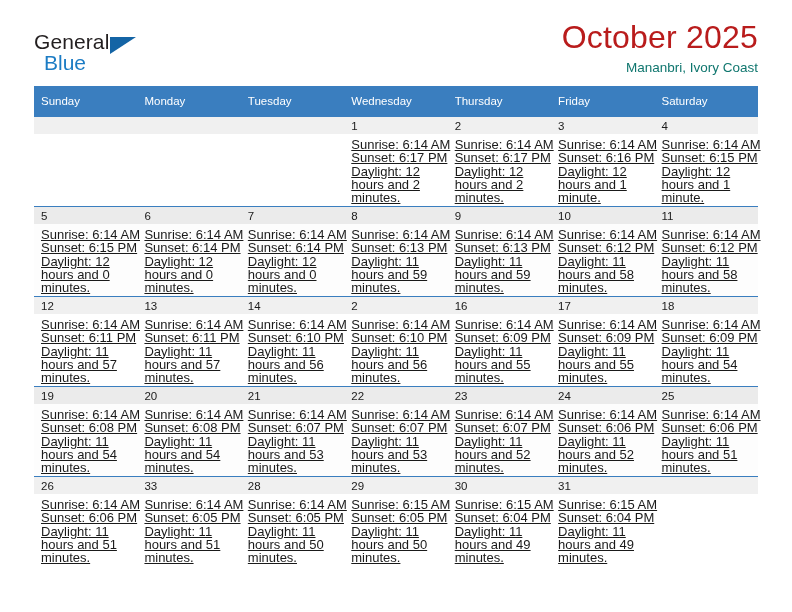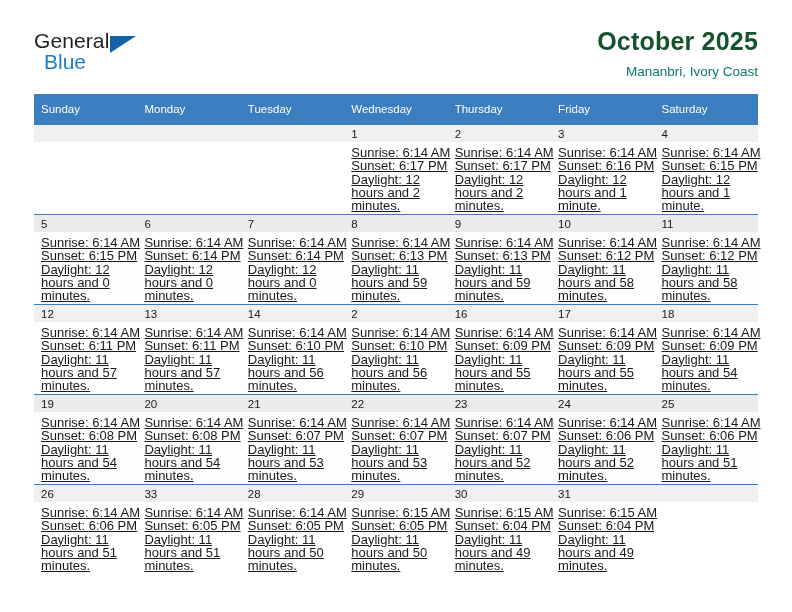--- a/index.html
+++ b/index.html
@@ -18,21 +18,21 @@
     position: relative;
     width: 792px;
     height: 612px;
     box-sizing: border-box;
     padding: 0 34px;
   }
 
   
   .header {
     display: flex;
-    align-items: flex-start;
+    align-items: center;
     justify-content: space-between;
     padding-top: 26px;
     height: 74px;
     box-sizing: border-box;
   }
   .brand {
     position: relative;
     width: 130px;
     padding-top: 4px;
   }
@@ -58,39 +58,39 @@
     width: 0;
     height: 0;
     border-left: 26px solid #1464a5;
     border-bottom: 17px solid transparent;
   }
   .title-block {
     text-align: right;
     padding-top: 0px;
   }
   .cal-title {
-    font-size: 25px;
-    font-weight: bold;
-    color: #14532d;
+    font-size: 32px;
+    font-weight: normal;
+    color: #b91c1c;
     line-height: 30px;
     letter-spacing: 0.2px;
   }
   .cal-subtitle {
     font-size: 13.5px;
     color: #0f766e;
     line-height: 20px;
     margin-top: 6px;
   }
 
   
   .calendar {
     width: 724px;
     border-collapse: collapse;
     table-layout: fixed;
-    margin-top: 20px;
+    margin-top: 12px;
   }
   .calendar th {
     background: #3a7ebf;
     color: #ffffff;
     font-weight: normal;
     font-size: 11.5px;
     text-align: left;
     padding: 5px 0 5px 7px;
     height: 20px;
     vertical-align: middle;

